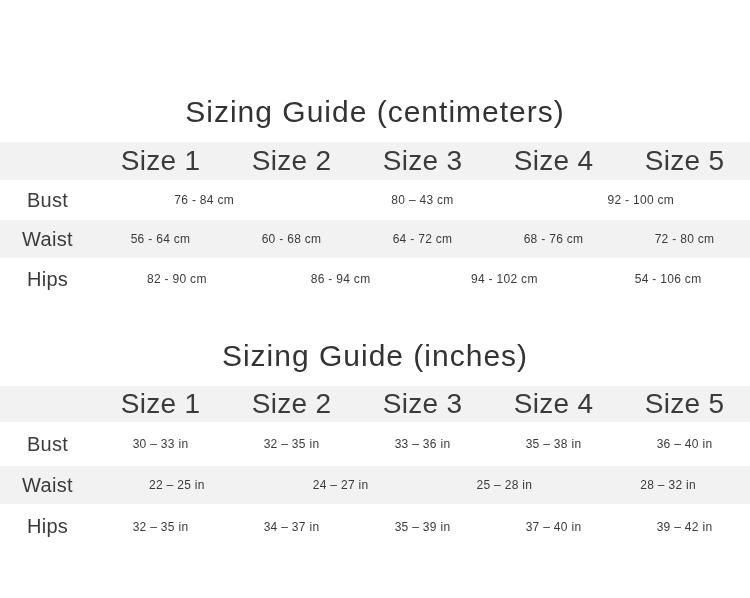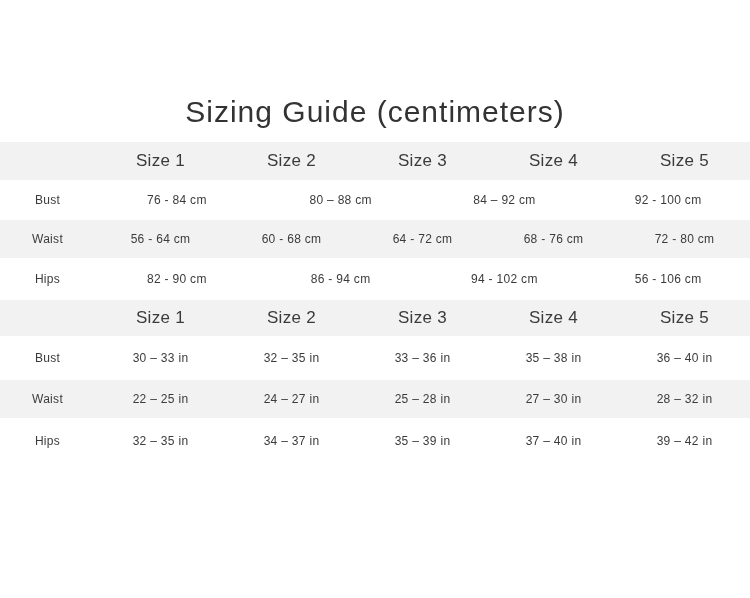--- a/index.html
+++ b/index.html
@@ -37,23 +37,23 @@
   .row.stripe { background: #f2f2f2; }
   .cell {
     flex: 1 1 0;
     text-align: center;
     font-size: 12px;
     letter-spacing: 0.3px;
     white-space: nowrap;
   }
   .cell.label {
     flex: 0 0 95px;
-    font-size: 12px;
+    font-size: 20px;
   }
-  .row.header .cell { font-size: 17px; }
+  .row.header .cell { font-size: 28px; }
   
   .guide-cm .row.header   { height: 38px; }
   .guide-cm .row.row-bust  { height: 40px; }
   .guide-cm .row.row-waist { height: 38px; }
   .guide-cm .row.row-hips  { height: 42px; }
   
   .guide-in .row.header   { height: 36px; }
   .guide-in .row.row-bust  { height: 44px; }
   .guide-in .row.row-waist { height: 38px; }
   .guide-in .row.row-hips  { height: 45px; }
@@ -72,46 +72,46 @@
         <div class="cell">Size 1</div>
         <div class="cell">Size 2</div>
         <div class="cell">Size 3</div>
         <div class="cell">Size 4</div>
         <div class="cell">Size 5</div>
       </div>
 
       <div class="row row-bust">
         <div class="cell label">Bust</div>
         <div class="cell">76 - 84 cm</div>
-        <div class="cell">80 – 88 cm</div>
-        <div class="cell">84 – 92 cm</div>
+        <div class="cell">80 – 43 cm</div>
         <div class="cell">92 - 100 cm</div>
       </div>
 
       <div class="row row-waist stripe">
         <div class="cell label">Waist</div>
         <div class="cell">56 - 64 cm</div>
         <div class="cell">60 - 68 cm</div>
         <div class="cell">64 - 72 cm</div>
         <div class="cell">68 - 76 cm</div>
         <div class="cell">72 - 80 cm</div>
       </div>
 
       <div class="row row-hips">
         <div class="cell label">Hips</div>
         <div class="cell">82 - 90 cm</div>
         <div class="cell">86 - 94 cm</div>
         <div class="cell">94 - 102 cm</div>
-        <div class="cell">56 - 106 cm</div>
+        <div class="cell">54 - 106 cm</div>
       </div>
 
     </div>
   </section>
 
   <section class="guide guide-in">
+    <h1 class="title">Sizing Guide (inches)</h1>
     <div class="table">
 
       <div class="row header stripe">
         <div class="cell label"></div>
         <div class="cell">Size 1</div>
         <div class="cell">Size 2</div>
         <div class="cell">Size 3</div>
         <div class="cell">Size 4</div>
         <div class="cell">Size 5</div>
       </div>
@@ -123,21 +123,20 @@
         <div class="cell">33 – 36 in</div>
         <div class="cell">35 – 38 in</div>
         <div class="cell">36 – 40 in</div>
       </div>
 
       <div class="row row-waist stripe">
         <div class="cell label">Waist</div>
         <div class="cell">22 – 25 in</div>
         <div class="cell">24 – 27 in</div>
         <div class="cell">25 – 28 in</div>
-        <div class="cell">27 – 30 in</div>
         <div class="cell">28 – 32 in</div>
       </div>
 
       <div class="row row-hips">
         <div class="cell label">Hips</div>
         <div class="cell">32 – 35 in</div>
         <div class="cell">34 – 37 in</div>
         <div class="cell">35 – 39 in</div>
         <div class="cell">37 – 40 in</div>
         <div class="cell">39 – 42 in</div>

